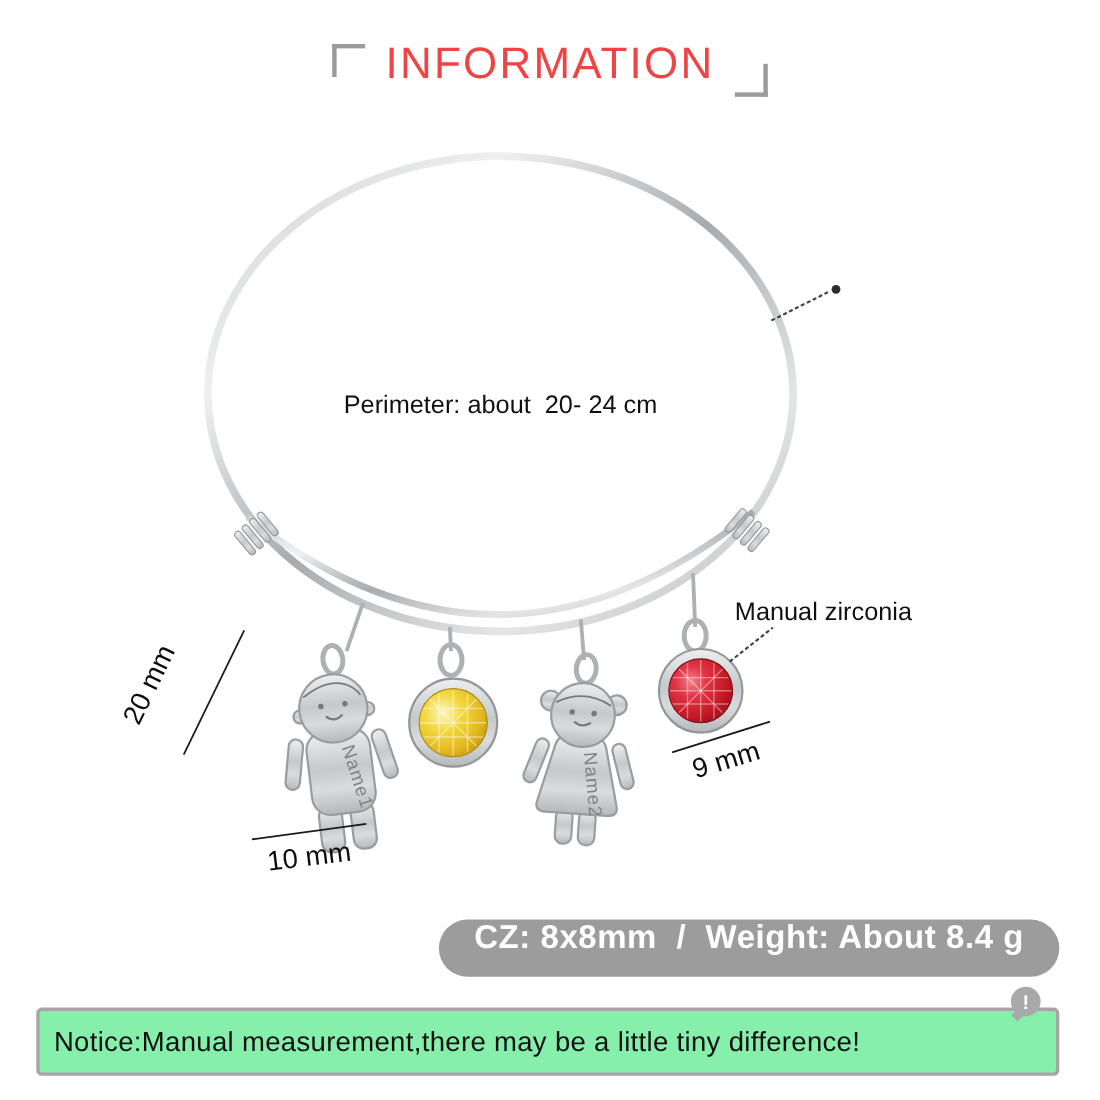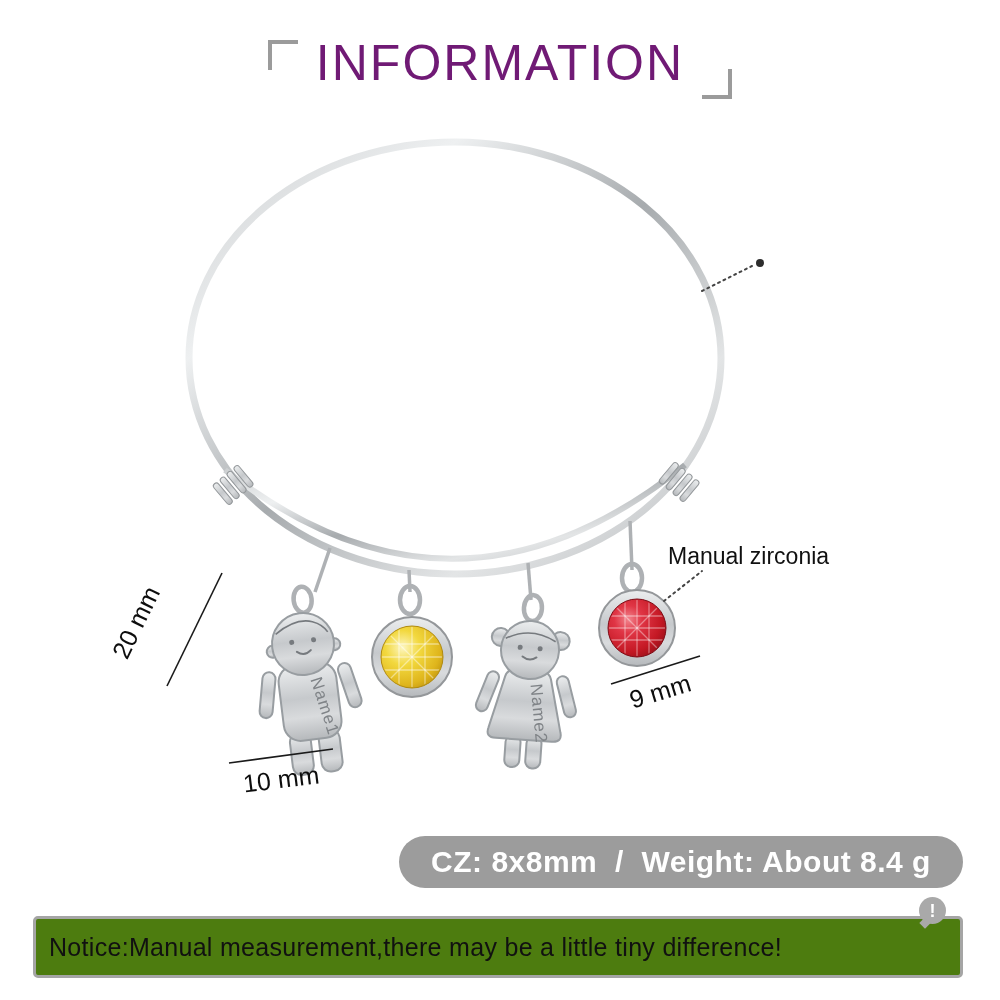--- a/index.html
+++ b/index.html
@@ -4,41 +4,41 @@
 <style>
   html,body{margin:0;padding:0;background:#ffffff;}
   body{font-family:"Liberation Sans","DejaVu Sans",sans-serif;}
   .canvas{position:relative;width:1000px;height:1000px;background:#ffffff;overflow:hidden;}
 
   
   .title-row{position:absolute;top:36px;left:0;right:0;display:flex;justify-content:center;align-items:flex-start;gap:18px;}
   .bracket{width:26px;height:26px;display:inline-block;}
   .bracket.tl{border-left:4px solid #9b9b9b;border-top:4px solid #9b9b9b;margin-top:4px;}
   .bracket.br{border-right:4px solid #9b9b9b;border-bottom:4px solid #9b9b9b;align-self:flex-end;margin-bottom:-8px;}
-  .title{margin:0;font-size:50px;font-weight:400;color:#701a75;letter-spacing:2px;line-height:1.1;}
+  .title{margin:0;font-size:40px;font-weight:400;color:#ef4444;letter-spacing:2px;line-height:1.1;}
 
   
   .art{position:absolute;left:0;top:0;width:1000px;height:1000px;}
 
   
   .label{position:absolute;font-size:23px;color:#101010;white-space:pre;}
   .perimeter{left:252px;top:354px;width:406px;text-align:center;}
   .material{left:777px;top:250px;}
   .stone{left:668px;top:543px;}
   .measure{font-size:25px;color:#0d0d0d;}
   .h20{left:98px;top:608px;transform:rotate(-64deg);}
   .w10{left:243px;top:765px;transform:rotate(-7deg);}
   .d9{left:629px;top:677px;transform:rotate(-17deg);}
 
   
-  .banner{position:absolute;left:399px;top:836px;width:564px;height:52px;background:#9c9c9c;border-radius:26px;display:flex;align-items:center;justify-content:center;}
+  .banner{position:absolute;left:399px;top:836px;width:564px;height:52px;background:#9c9c9c;border-radius:26px;display:flex;align-items:flex-start;justify-content:center;}
   .banner-text{color:#ffffff;font-size:30px;font-weight:700;white-space:pre;letter-spacing:.5px;}
 
   
-  .notice{position:absolute;left:33px;top:916px;width:924px;height:56px;border:3px solid #a5a5a5;border-radius:5px;background:#4d7c0f;display:flex;align-items:center;}
+  .notice{position:absolute;left:33px;top:916px;width:924px;height:56px;border:3px solid #a5a5a5;border-radius:5px;background:#86efac;display:flex;align-items:center;}
   .notice-text{font-size:25px;color:#111111;padding-left:13px;letter-spacing:.3px;white-space:pre;}
   .notice-icon{position:absolute;left:919px;top:897px;width:27px;height:27px;background:#a9a9a9;border-radius:50%;display:flex;align-items:center;justify-content:center;}
   .notice-icon-tail{position:absolute;left:2px;bottom:-3px;width:8px;height:8px;background:#a9a9a9;transform:rotate(45deg);}
   .notice-icon-glyph{position:relative;color:#ffffff;font-weight:700;font-size:18px;line-height:1;}
 </style>
 </head>
 <body>
 
 <div class="canvas">
 
@@ -175,20 +175,21 @@
     </g>
 
     <line x1="702" y1="291" x2="752" y2="266" stroke="#444444" stroke-width="2" stroke-dasharray="2 4" stroke-linecap="round"></line>
     <circle cx="760" cy="263" r="4" fill="#2d2d2d"></circle>
     <line x1="664" y1="601" x2="702" y2="571" stroke="#444444" stroke-width="2" stroke-dasharray="2 4" stroke-linecap="round"></line>
     <line x1="167" y1="686" x2="222" y2="573" stroke="#1a1a1a" stroke-width="1.6"></line>
     <line x1="229" y1="763" x2="333" y2="749" stroke="#1a1a1a" stroke-width="1.6"></line>
     <line x1="611" y1="684" x2="700" y2="656" stroke="#1a1a1a" stroke-width="1.6"></line>
   </svg>
 
+  <div class="label perimeter">Perimeter: about  20- 24 cm</div>
   <div class="label stone">Manual zirconia</div>
   <div class="label measure h20">20 mm</div>
   <div class="label measure w10">10 mm</div>
   <div class="label measure d9">9 mm</div>
 
   <div class="banner">
     <span class="banner-text">CZ: 8x8mm  /  Weight: About 8.4 g</span>
   </div>
 
   <div class="notice">

